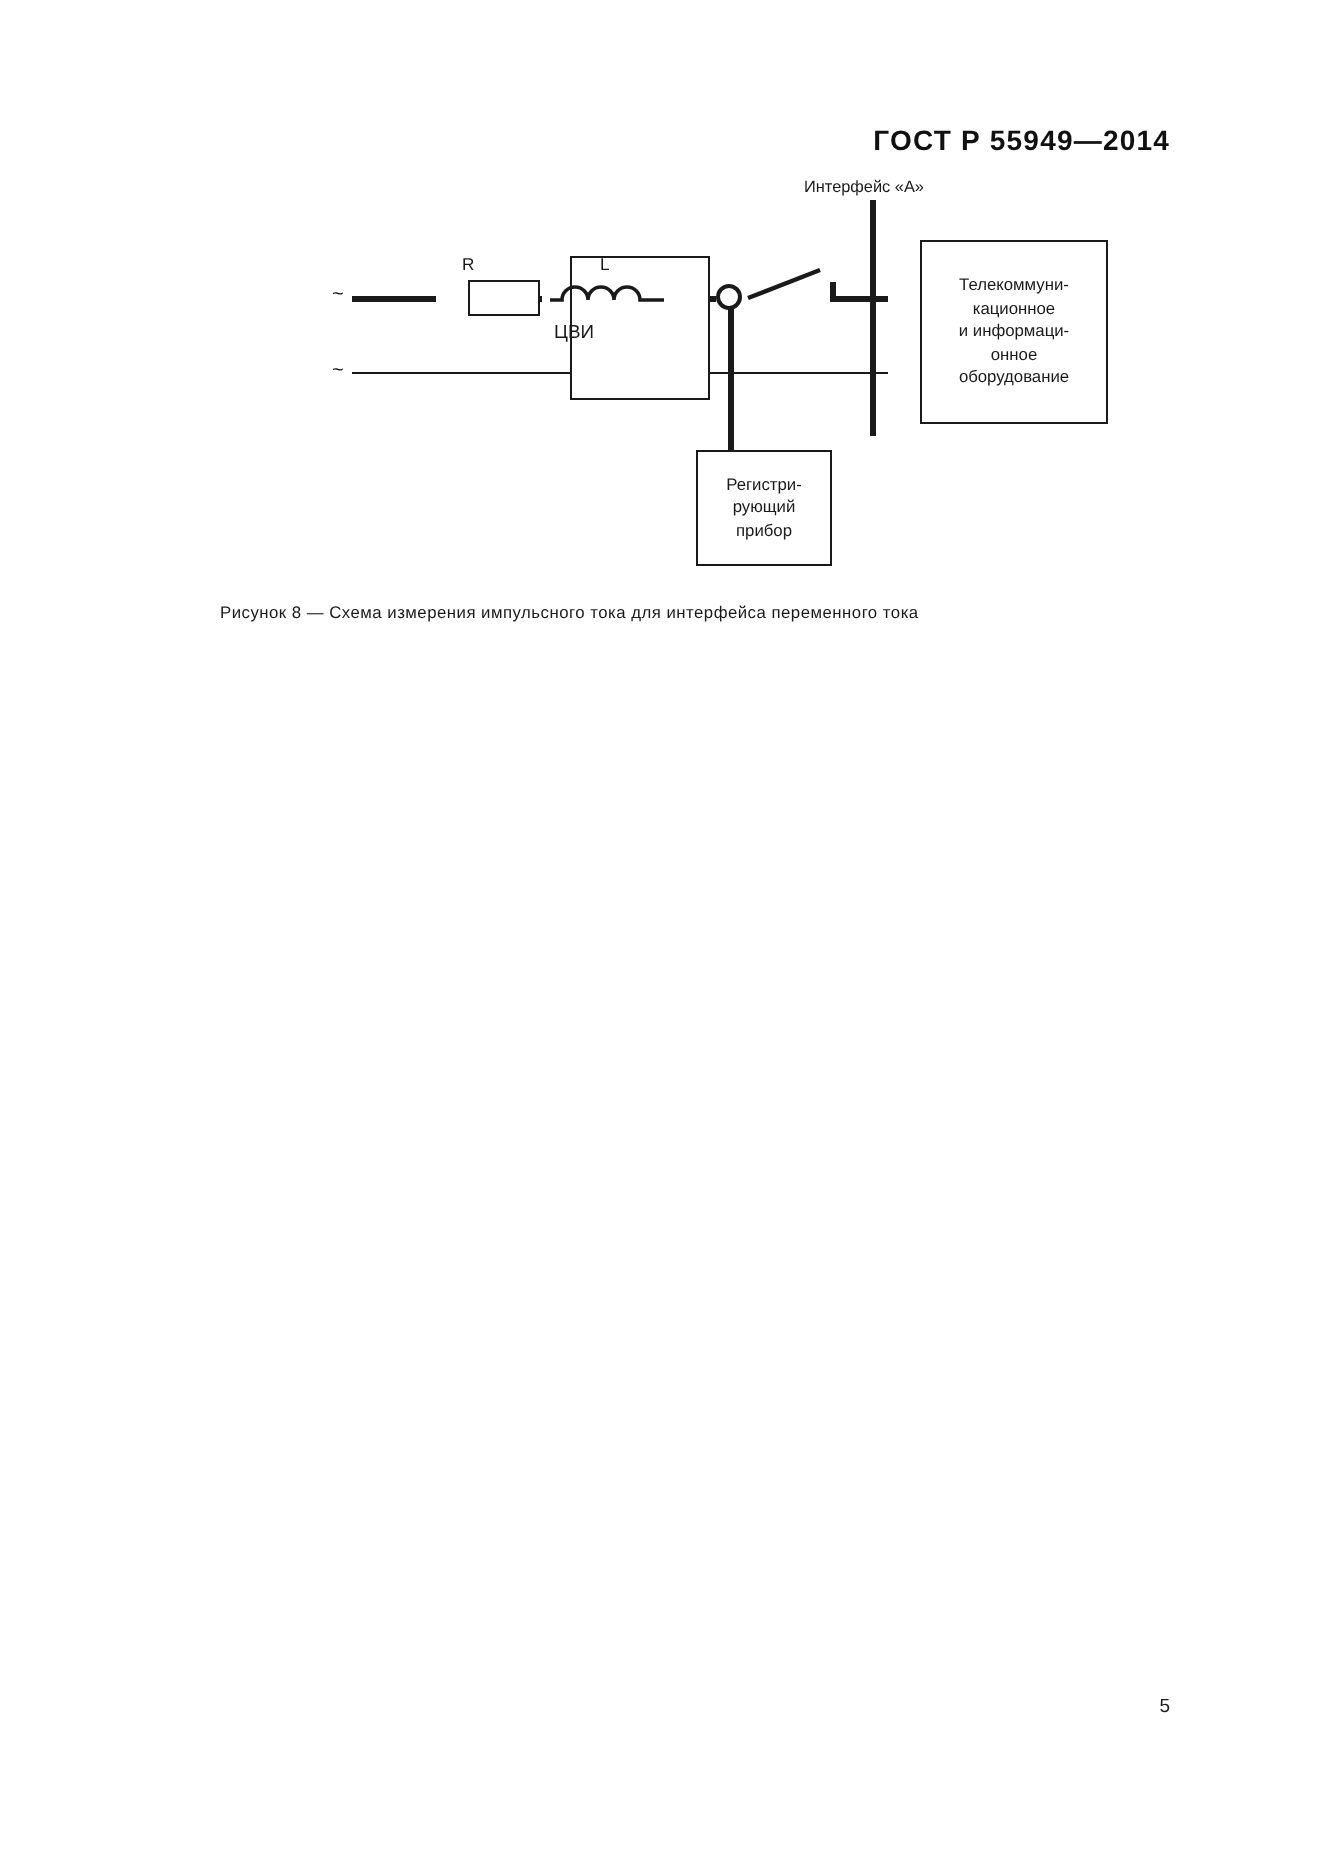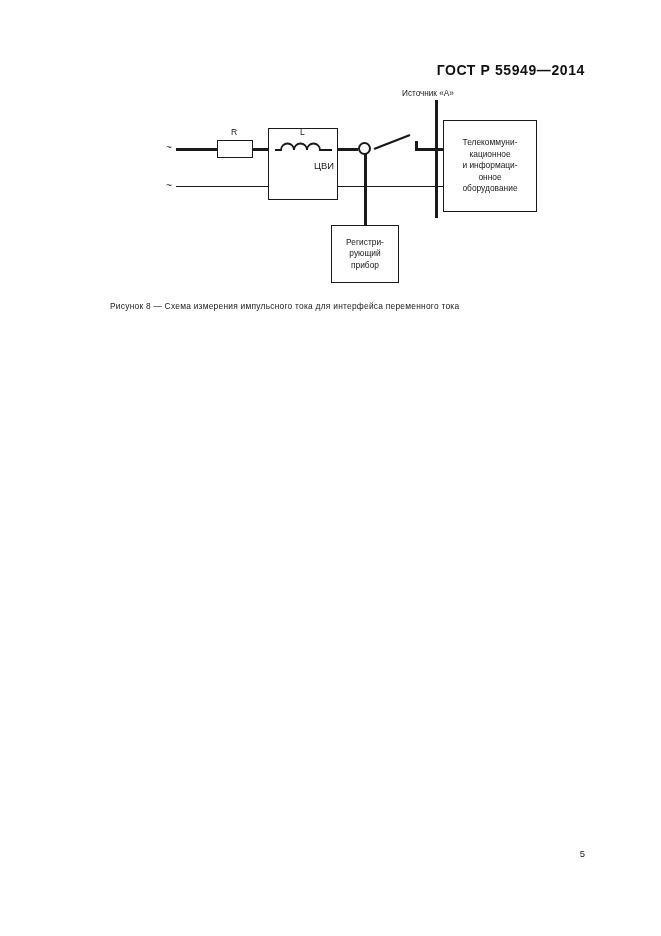--- a/index.html
+++ b/index.html
@@ -49,41 +49,42 @@
     border: 1.6px solid #1a1a1a;
     background: #ffffff;
     box-sizing: border-box;
     display: flex;
     align-items: center;
     justify-content: center;
     text-align: center;
     font-size: 8.4px;
     line-height: 11.5px;
     color: #1a1a1a;
+    margin-left: 17px;
   }
 
   .box-source      { left: 95px;  top: 118px; width: 81px;  height: 93px; }
   .box-resistor    { left: 217px; top: 140px; width: 36px;  height: 18px; border-width: 1.4px; }
   .box-cvi         { left: 268px; top: 128px; width: 70px;  height: 72px; }
   .box-recorder    { left: 331px; top: 225px; width: 68px;  height: 58px; }
   .box-equipment   { left: 443px; top: 120px; width: 94px;  height: 92px; }
 
   .box-label {
     display: block;
     white-space: pre-line;
     padding: 0 2px;
   }
 
   
   .cvi-label {
     position: absolute;
-    left: 264px;
+    left: 252px;
     top: 160px;
     width: 70px;
-    text-align: right;
+    text-align: center;
     font-size: 9.4px;
     color: #1a1a1a;
   }
 
   
   .wire {
     position: absolute;
     background: #1a1a1a;
   }
   .wire-h-thick { height: 2.6px; }
@@ -183,21 +184,21 @@
 </style>
 </head>
 <body>
 
 <div class="page">
 
   <div class="doc-header">ГОСТ Р 55949—2014</div>
 
   <div class="figure">
 
-    <div class="lbl lbl-iface">Источник «А»</div>
+    <div class="lbl lbl-iface">Интерфейс «А»</div>
 
     <div class="wire wire-h-thick w-top-1"></div>
     <div class="wire wire-h-thick w-top-2"></div>
     <div class="wire wire-h-thick w-top-3"></div>
     <div class="wire wire-h-thick w-top-4"></div>
     <div class="wire wire-h-thin  w-bot-1"></div>
     <div class="wire wire-v-thick w-iface-v"></div>
     <div class="wire wire-v-thick w-drop"></div>
     <div class="wire wire-h-thick w-stub-h"></div>
     <div class="wire wire-v-thick w-stub-v"></div>

